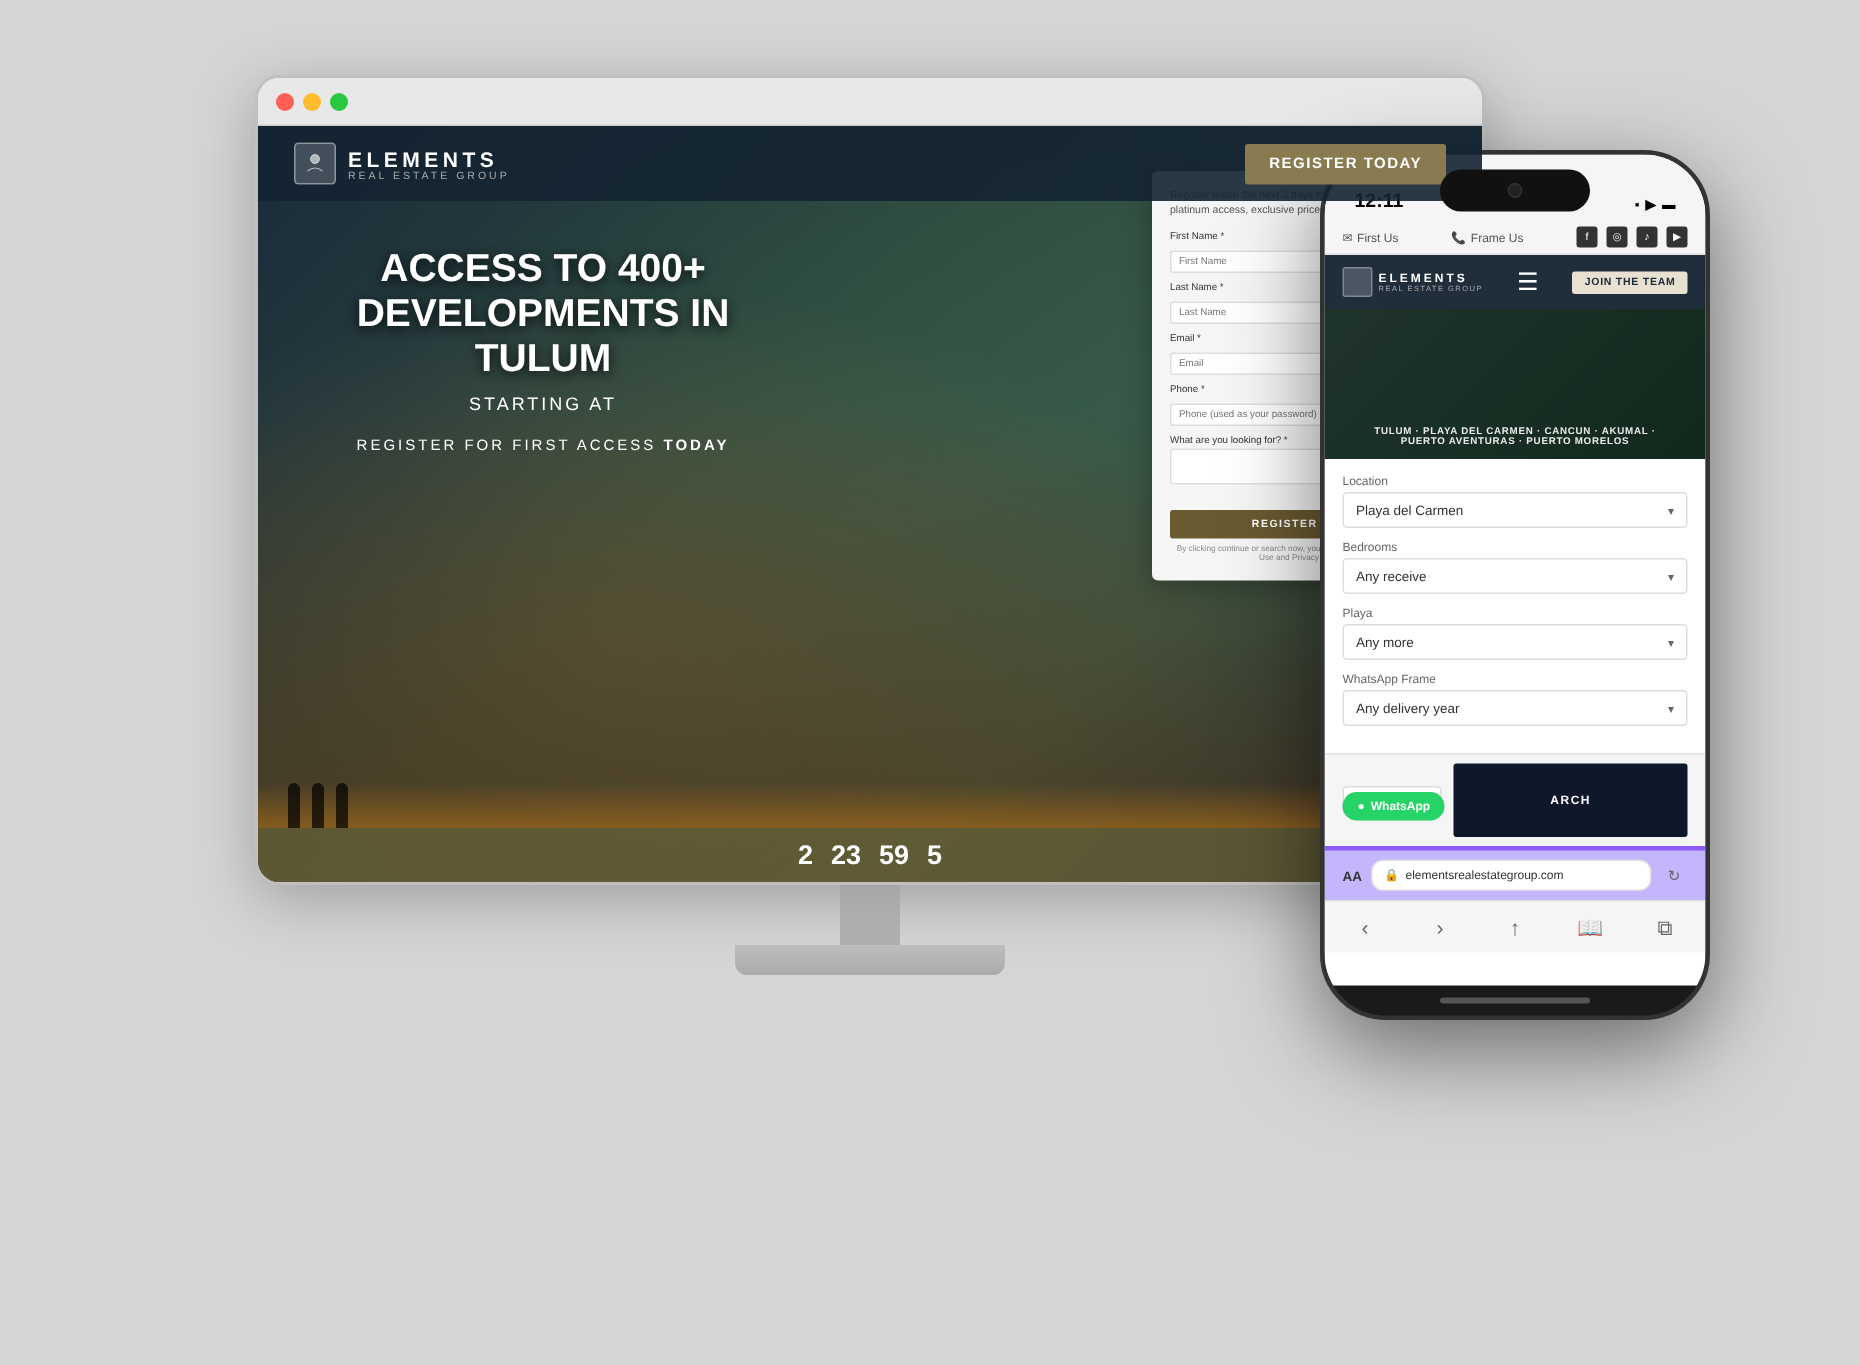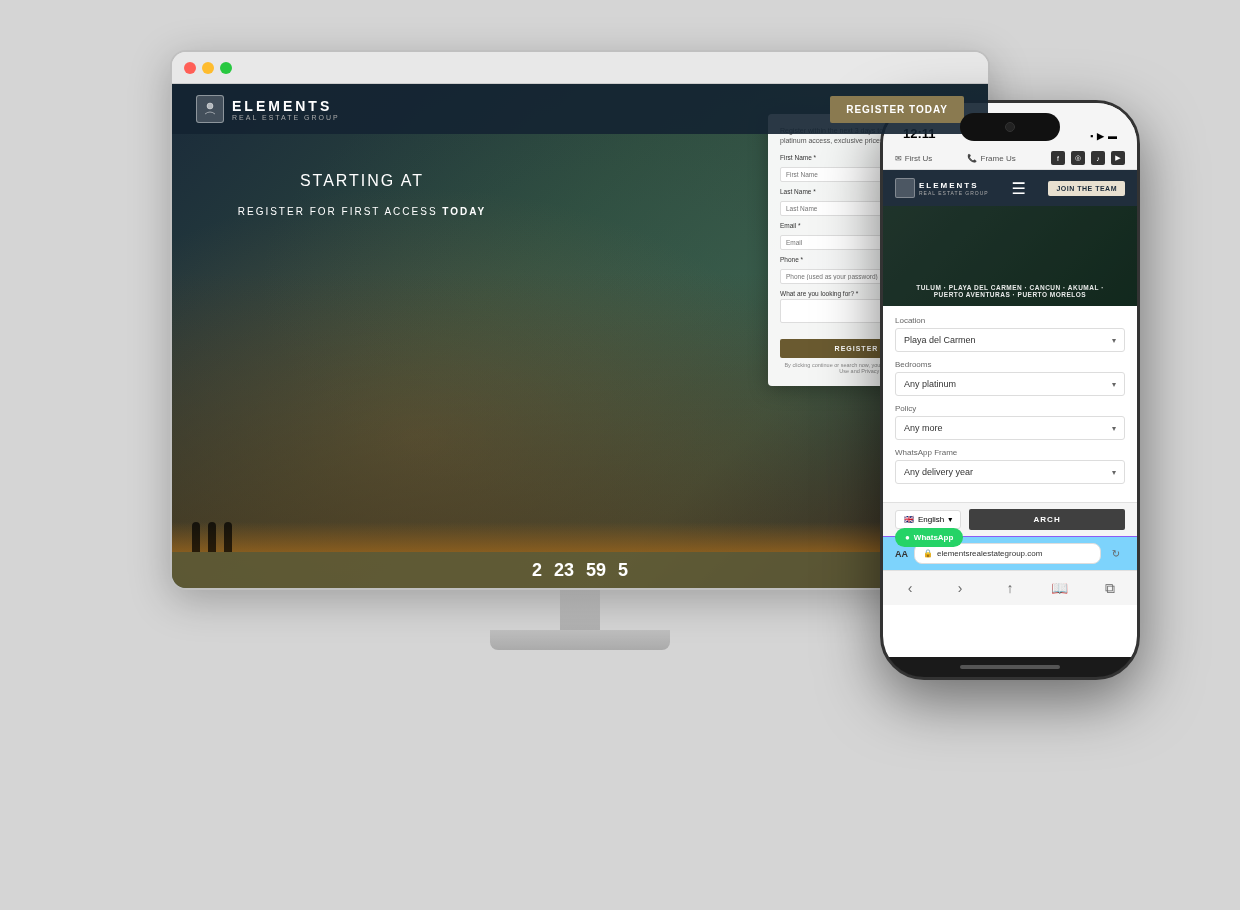--- a/index.html
+++ b/index.html
@@ -136,21 +136,21 @@
     }
 
     .hero-text h1 {
       font-size: 26px;
       font-weight: 900;
       line-height: 1.15;
       text-shadow: 0 2px 8px rgba(0,0,0,0.8);
     }
 
     .hero-text .starting {
-      font-size: 16px;
+      font-size: 12px;
       letter-spacing: 2px;
       margin-top: 8px;
     }
 
     .hero-text .price {
       font-size: 20px;
       font-weight: bold;
       color: #d4af70;
       margin-top: 4px;
     }
@@ -514,39 +514,39 @@
       border-radius: 3px;
       padding: 4px 8px;
       font-size: 8px;
       background: white;
       display: flex;
       align-items: center;
       gap: 4px;
     }
 
     .phone-search-btn {
-      background: #404040;
+      background: #0f172a;
       color: white;
       border: none;
-      padding: 6px 14px;
+      padding: 20px 14px;
       font-size: 8px;
       font-weight: bold;
       letter-spacing: 1px;
       border-radius: 2px;
       flex: 1;
     }
 
     
     .phone-address-bar {
-      background: #7dd3fc;
+      background: #c4b5fd;
       padding: 6px 12px;
       display: flex;
       align-items: center;
       gap: 6px;
-      border-top: 1px solid #8b5cf6;
+      border-top: 3px solid #8b5cf6;
     }
 
     .phone-aa { font-size: 9px; color: #333; font-weight: bold; }
 
     .phone-url-box {
       flex: 1;
       background: white;
       border: 1px solid #ddd;
       border-radius: 8px;
       padding: 5px 8px;
@@ -675,20 +675,25 @@
             </div>
             <div class="logo-text-block">
               <div class="main">ELEMENTS</div>
               <div class="sub">REAL ESTATE GROUP</div>
             </div>
           </div>
           <button class="register-btn">REGISTER TODAY</button>
         </div>
 
         <div class="hero-text">
+          <h1>
+            <span>ACCESS TO 400+</span><br>
+            <span>DEVELOPMENTS IN</span><br>
+            <span>TULUM</span>
+          </h1>
           <div class="starting">STARTING AT</div>
           <div class="register">
             <span>REGISTER FOR FIRST ACCESS</span>
             <span class="today">TODAY</span>
           </div>
         </div>
 
         <div class="form-panel">
           <p>Register within the next 3 days to receive guaranteed platinum access, exclusive prices, incentives &amp; more!</p>
 
@@ -797,27 +802,27 @@
             <div class="phone-field-label">Location</div>
             <div class="phone-select">
               <span>Playa del Carmen</span>
               <span class="phone-select-arrow">▾</span>
             </div>
           </div>
 
           <div class="phone-field-group">
             <div class="phone-field-label">Bedrooms</div>
             <div class="phone-select">
-              <span>Any platinum</span>
+              <span>Any receive</span>
               <span class="phone-select-arrow">▾</span>
             </div>
           </div>
 
           <div class="phone-field-group">
-            <div class="phone-field-label">Policy</div>
+            <div class="phone-field-label">Playa</div>
             <div class="phone-select">
               <span>Any more</span>
               <span class="phone-select-arrow">▾</span>
             </div>
           </div>
 
           <div class="phone-field-group">
             <div class="phone-field-label">WhatsApp Frame</div>
             <div class="phone-select">
               <span>Any delivery year</span>

